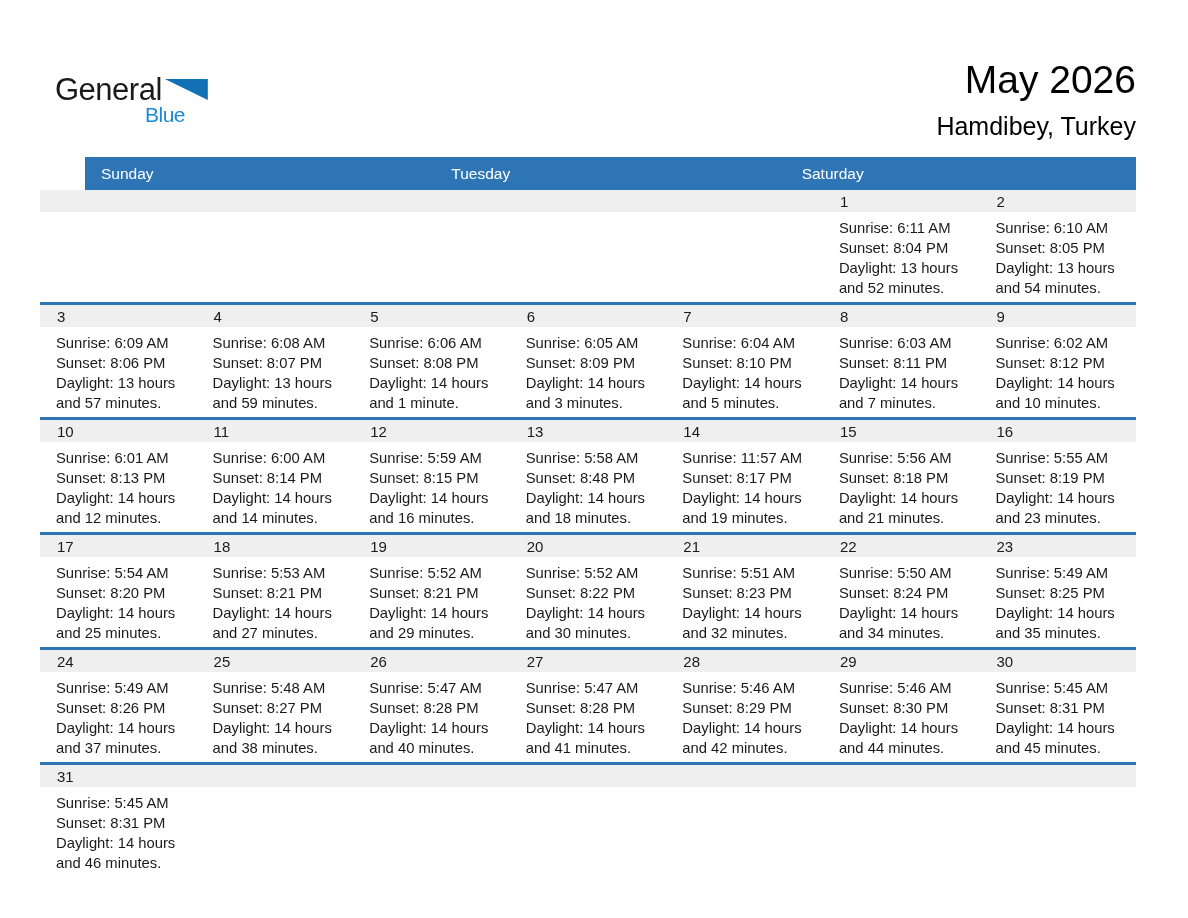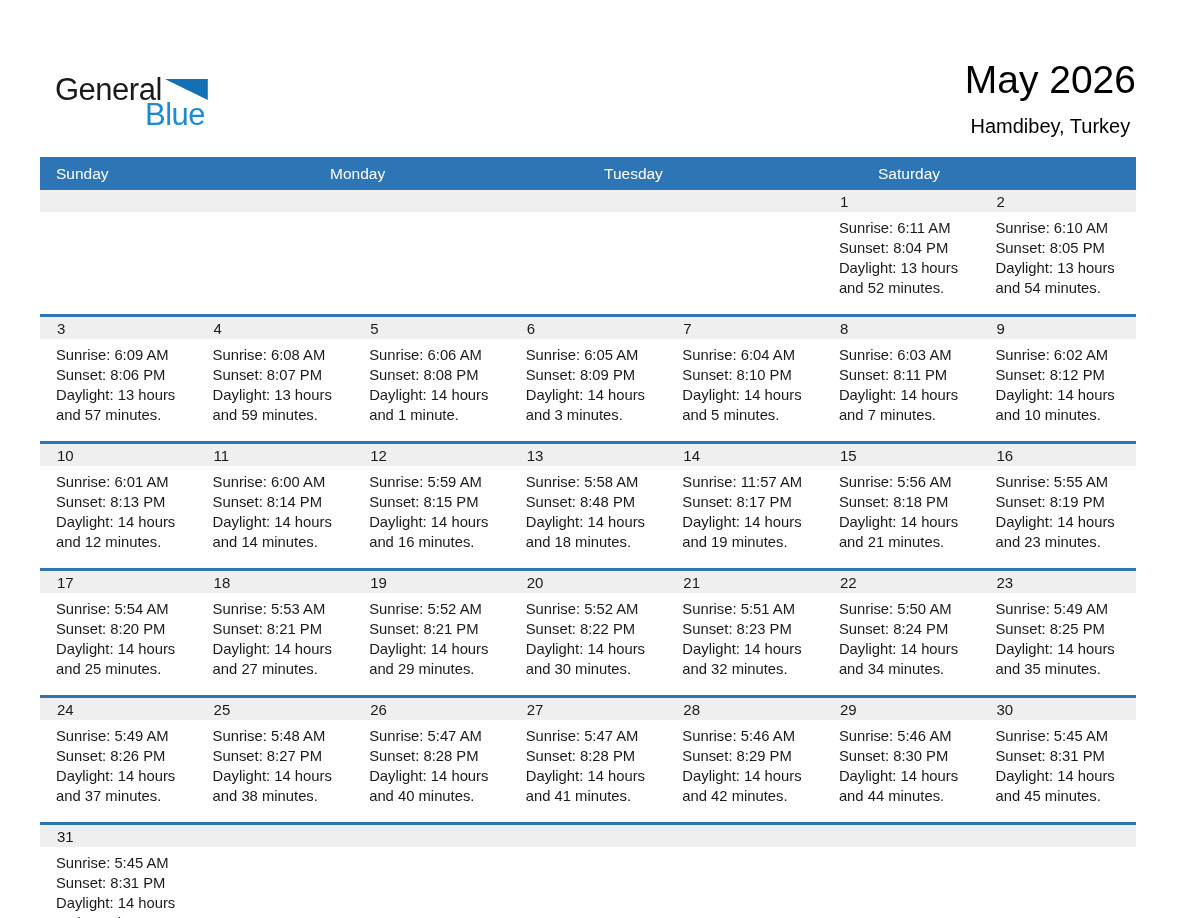--- a/index.html
+++ b/index.html
@@ -19,36 +19,36 @@
     position:relative;overflow:hidden;
   }
   
   .logo{position:absolute;left:55px;top:74px;}
   .logo-row1{display:flex;align-items:flex-start;}
   .logo-general{font-size:31px;line-height:32px;color:#1A1A1A;letter-spacing:-0.5px;}
   .logo-triangle{width:43px;height:21px;margin-left:3px;margin-top:5px;
     background:var(--logo-triangle);
     clip-path:polygon(0 0,100% 0,100% 100%);}
   .logo-row2{margin-left:90px;margin-top:-7px;}
-  .logo-blue{font-size:31px;line-height:32px;color:var(--logo-blue);letter-spacing:-0.5px;margin-top:26px;}
+  .logo-blue{font-size:21px;line-height:32px;color:var(--logo-blue);letter-spacing:-0.5px;margin-top:26px;}
   
   .title-block{position:absolute;top:57px;right:52px;text-align:right;}
   .cal-title{font-size:39px;line-height:46px;color:#000;}
-  .cal-location{font-size:20px;line-height:24px;margin-top:11px;color:#000;text-align:center;}
+  .cal-location{font-size:25px;line-height:24px;margin-top:11px;color:#000;}
   
   .calendar{position:absolute;left:40px;top:157px;width:1096px;}
-  .weekday-row{display:flex;background:var(--header-blue);height:33px;}
+  .weekday-row{display:flex;background:var(--header-blue);height:33px;margin-left:45px;}
   .weekday-cell{flex:1;min-width:0;display:flex;align-items:center;
     padding-left:16px;color:#fff;font-size:15.5px;}
   .week-row{display:flex;background:#fff;}
   .week-row.bordered{border-top:3px solid var(--divider-blue);}
   .day-cell{flex:1;min-width:0;display:flex;flex-direction:column;}
   .day-num{height:22px;background:var(--band-gray);font-size:15px;color:#1A1A1A;
     display:flex;align-items:center;padding-left:17px;}
-  .day-info{padding:6px 8px 16px 16px;min-height:85px;}
+  .day-info{padding:6px 8px 4px 16px;min-height:85px;}
   .info-line{font-size:14.8px;line-height:20px;color:var(--body-text);white-space:nowrap;}
 </style>
 </head>
 <body>
 
 <div class="logo">
   <div class="logo-row1">
     <span class="logo-general">General</span>
     <span class="logo-triangle"></span>
   </div>
@@ -58,21 +58,20 @@
 </div>
 
 <div class="title-block">
   <div class="cal-title">May 2026</div>
   <div class="cal-location">Hamdibey, Turkey</div>
 </div>
 
 <div class="calendar">
   <div class="weekday-row">
     <div class="weekday-cell">Sunday</div>
-    <div class="weekday-cell">Monday</div>
     <div class="weekday-cell">Tuesday</div>
     <div class="weekday-cell">Saturday</div>
   </div>
   <div id="weeks">
       <div class="week-row">
         <div class="day-cell">
           <div class="day-num"></div>
           <div class="day-info"></div>
         </div>
         <div class="day-cell">

